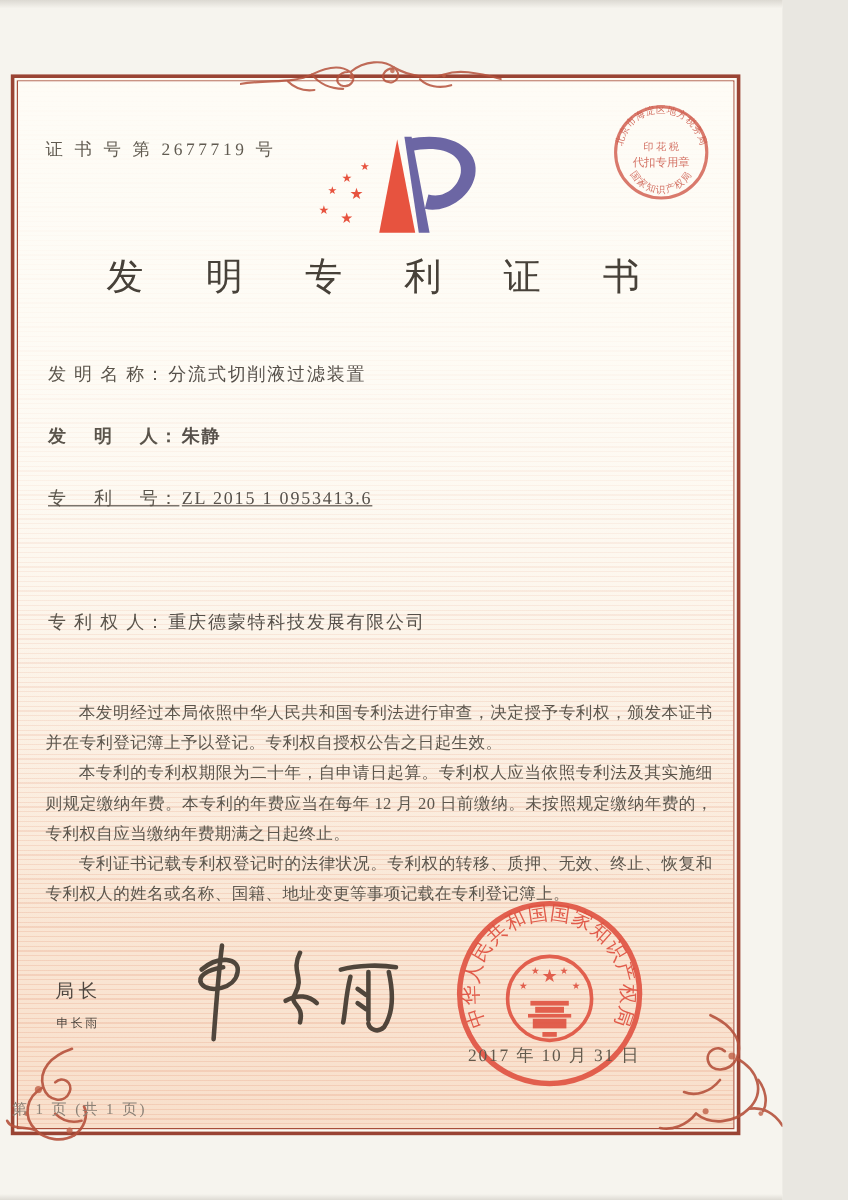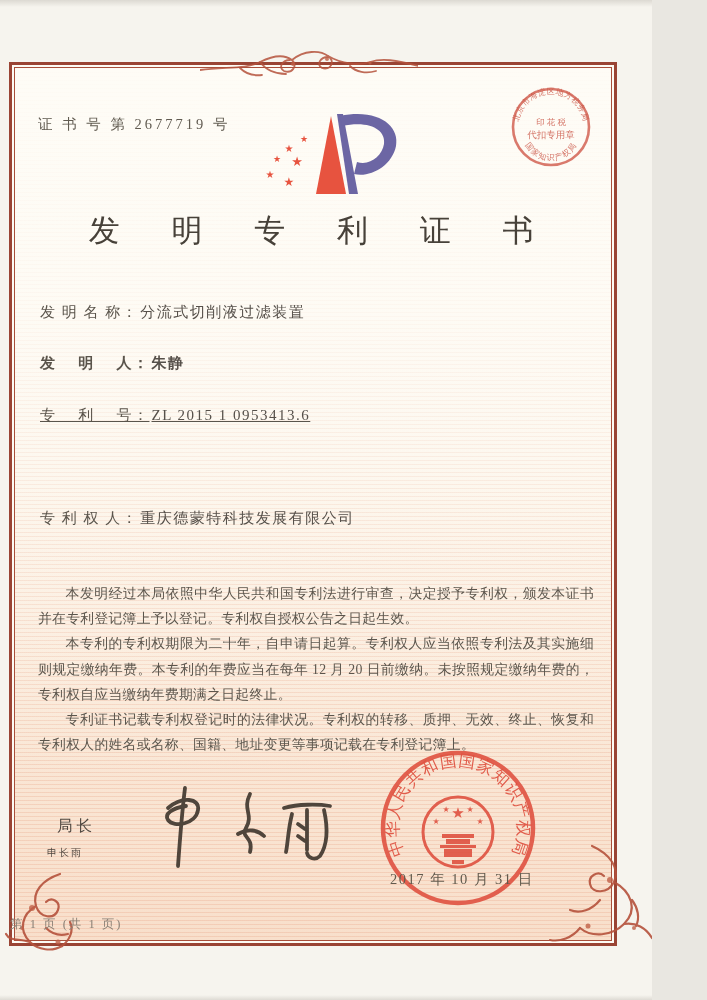--- a/index.html
+++ b/index.html
@@ -26,21 +26,21 @@
       rgba(254,252,246,0.3) 55%, rgba(254,252,246,0) 82%);}
   
   .cert-no{left:38px;top:115px;font-size:14.5px;letter-spacing:3px;color:#615b51;z-index:5;}
   .title{left:20px;top:210px;width:604px;text-align:center;font-size:31px;letter-spacing:22px;
          color:#474139;font-weight:400;z-index:5;}
   .field-row{left:40px;font-size:15px;color:#5a544b;letter-spacing:1.5px;z-index:5;white-space:nowrap;}
   .field-row .val{margin-left:2px;color:#56504a;}
   .paras{left:38px;top:568px;width:556px;font-size:13.8px;line-height:25.2px;color:#5c564d;
          text-align:justify;letter-spacing:0.3px;z-index:5;margin-top:13px;}
   .paras p{margin:0;text-indent:2em;}
-  .sig-title{left:57px;top:816px;font-size:15.5px;letter-spacing:4px;color:#4e463f;z-index:6;}
+  .sig-title{left:46px;top:816px;font-size:15.5px;letter-spacing:4px;color:#4e463f;z-index:6;}
   .sig-name{left:47px;top:846px;font-size:10px;letter-spacing:2px;color:#4e463f;z-index:6;}
   .seal-date{left:390px;top:870px;font-size:14.5px;letter-spacing:1.5px;color:#625a4d;z-index:8;}
   .footer-page{left:10px;top:916px;width:570px;text-align:left;font-size:12.5px;letter-spacing:2px;
          color:#8b8176;z-index:5;}
   svg{display:block;}
   .orn{z-index:4;}
   .stamp{z-index:6;}
 </style>
 </head>
 <body>

